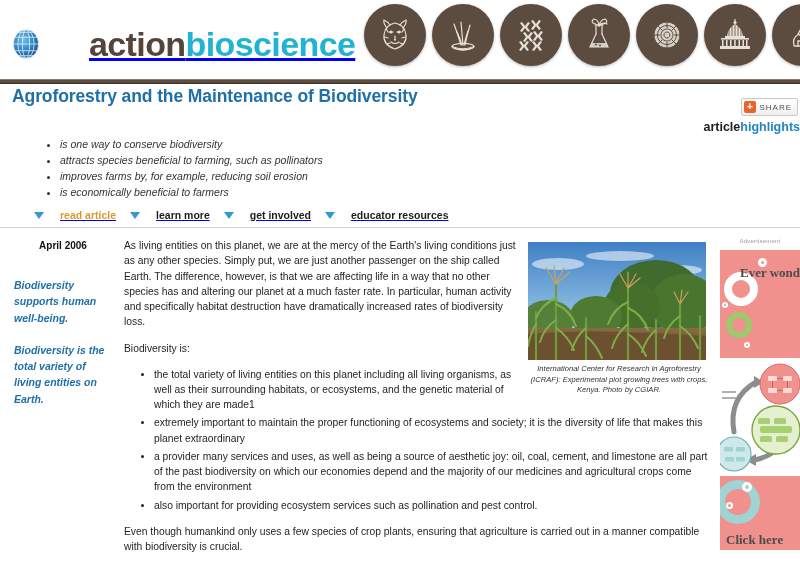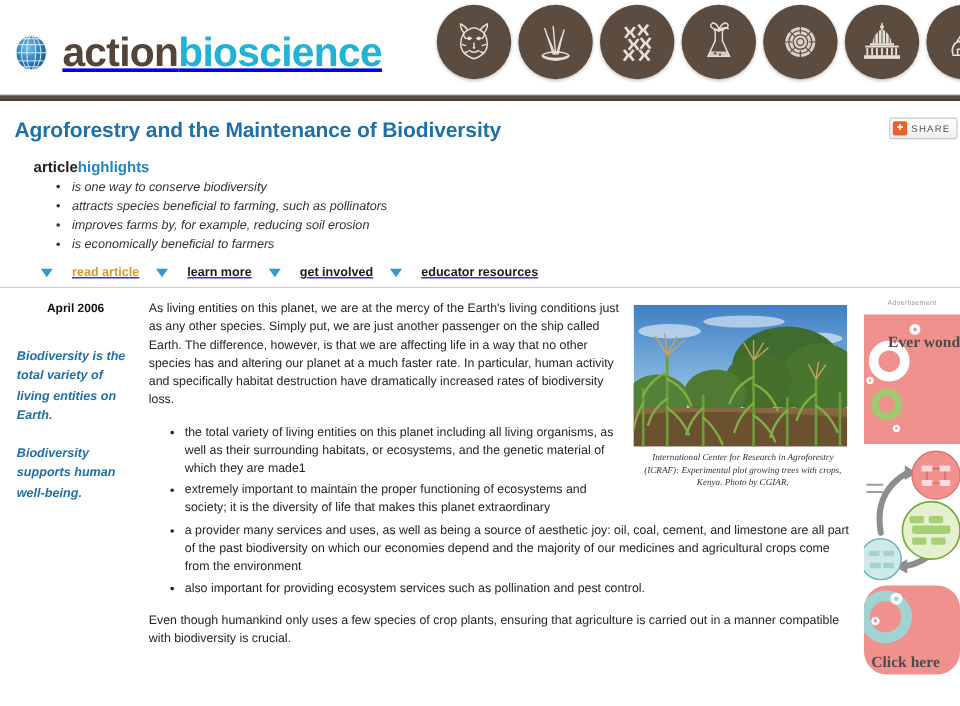--- a/index.html
+++ b/index.html
@@ -27,20 +27,21 @@
     align-items: center;
     gap: 8px;
   }
   .globe-icon { width: 36px; height: 36px; display:block; }
   .wordmark {
     font-size: 34px;
     font-weight: bold;
     letter-spacing: -0.6px;
     line-height: 1;
     white-space: nowrap;
+    margin-left: 37px;
   }
   .wm-action { color: #554439; }
   .wm-bio { color: #21b2d4; }
 
   .icon-strip {
     position: absolute;
     top: 4px; left: 364px;
     display: flex;
     gap: 6px;
   }
@@ -58,21 +59,21 @@
   .header-rule {
     position: absolute;
     left: 0; top: 79px;
     width: 800px; height: 5px;
     background: #5c4b3f;
     border-top: 1px solid #8a7868;
     border-bottom: 1px solid #3d3229;
   }
 
   
-  .title-block { padding: 18px 0 0 12px; }
+  .title-block { padding: 6px 0 0 12px; }
   .article-title {
     font-size: 17.5px;
     font-weight: bold;
     color: #1f6fa8;
     line-height: 1.15;
     margin: 0;
     letter-spacing: -0.1px;
   }
   .article-author {
     font-size: 11.5px;
@@ -103,20 +104,21 @@
     font-size: 10px; font-weight: bold;
     line-height: 12px; text-align: center;
   }
 
   
   .highlights { margin: 14px 0 0 28px; }
   .hl-head {
     font-size: 12.5px;
     font-weight: bold;
     margin-bottom: 3px;
+    text-align: right;
   }
   .hl-article { color: #1d1d1d; }
   .hl-highlights { color: #2284c0; }
   .hl-lead {
     font-size: 10.5px;
     font-style: italic;
     color: #333;
     margin-bottom: 2px;
   }
   .hl-list {
@@ -191,21 +193,20 @@
     margin: 4px 0 11px 0;
     padding-left: 30px;
   }
   .body-list li { margin: 3px 0; }
 
   
   .figure {
     float: right;
     width: 182px;
     margin: 4px 0 6px 12px;
-    font-family: Liberation Serif, serif;
   }
   .figure-photo {
     width: 178px; height: 118px;
     display: block;
     border: 0;
   }
   .figure-caption {
     font-size: 7.6px;
     font-style: italic;
     color: #333;
@@ -267,21 +268,20 @@
     height: 118px;
     background: #ffffff;
     position: relative;
     overflow: hidden;
   }
   .ad-bottom {
     height: 74px;
     background: #f0918e;
     position: relative;
     overflow: hidden;
-    border-radius: 19px;
   }
   .ring-teal-big { width: 44px; height: 44px; border-width: 9px; border-color: #9fd4d2; left: -4px; top: 4px; }
   .dot-t1 { width: 10px; height: 10px; border-width: 3px; border-color: #ffffff; left: 22px; top: 6px; }
   .dot-t2 { width: 7px; height: 7px; border-width: 2px; border-color: #ffffff; left: 6px; top: 26px; }
   .ad-cta {
     position: absolute;
     left: 6px; bottom: 2px;
     font-family: "Liberation Serif", serif;
     font-weight: bold;
     font-size: 13px;
@@ -495,22 +495,22 @@
     <span class="tri-down"></span>
     <span class="nav-dark">educator resources</span>
   </a>
 </div>
 <div class="nav-rule"></div>
 
 <div class="columns">
 
   <aside class="col-left">
     <div class="pub-date">April 2006</div>
+    <div class="pull-quote">Biodiversity supports human well-being.</div>
     <div class="pull-quote">Biodiversity is the total variety of living entities on Earth.</div>
-    <div class="pull-quote">Biodiversity supports human well-being.</div>
   </aside>
 
   <main class="col-main">
 
     <figure class="figure">
       <svg class="figure-photo" viewBox="0 0 178 118" preserveAspectRatio="none">
         <defs>
           <linearGradient id="sky" x1="0" y1="0" x2="0" y2="1">
             <stop offset="0%" stop-color="#3f7fc4"></stop>
             <stop offset="60%" stop-color="#8cbde3"></stop>
@@ -569,20 +569,21 @@
         <g stroke="#c9a15e" stroke-width="1.2" fill="none" stroke-linecap="round">
           <path d="M28 42 L18 26 M28 42 L26 24 M28 42 L36 26 M28 42 L42 30"></path>
           <path d="M100 46 L92 32 M100 46 L100 30 M100 46 L108 32 M100 46 L112 36"></path>
           <path d="M152 62 L146 50 M152 62 L154 48 M152 62 L160 50"></path>
         </g>
       </svg>
       <figcaption class="figure-caption">International Center for Research in Agroforestry (ICRAF): Experimental plot growing trees with crops, Kenya. Photo by CGIAR.</figcaption>
     </figure>
 
     <p>As living entities on this planet, we are at the mercy of the Earth's living conditions just as any other species. Simply put, we are just another passenger on the ship called Earth. The difference, however, is that we are affecting life in a way that no other species has and altering our planet at a much faster rate. In particular, human activity and specifically habitat destruction have dramatically increased rates of biodiversity loss.</p>
+    <p>Biodiversity is:</p>
 
     <ul class="body-list">
       <li>the total variety of living entities on this planet including all living organisms, as well as their surrounding habitats, or ecosystems, and the genetic material of which they are made1</li>
       <li>extremely important to maintain the proper functioning of ecosystems and society; it is the diversity of life that makes this planet extraordinary</li>
       <li>a provider many services and uses, as well as being a source of aesthetic joy: oil, coal, cement, and limestone are all part of the past biodiversity on which our economies depend and the majority of our medicines and agricultural crops come from the environment</li>
       <li>also important for providing ecosystem services such as pollination and pest control.</li>
     </ul>
 
     <p>Even though humankind only uses a few species of crop plants, ensuring that agriculture is carried out in a manner compatible with biodiversity is crucial.</p>
 

